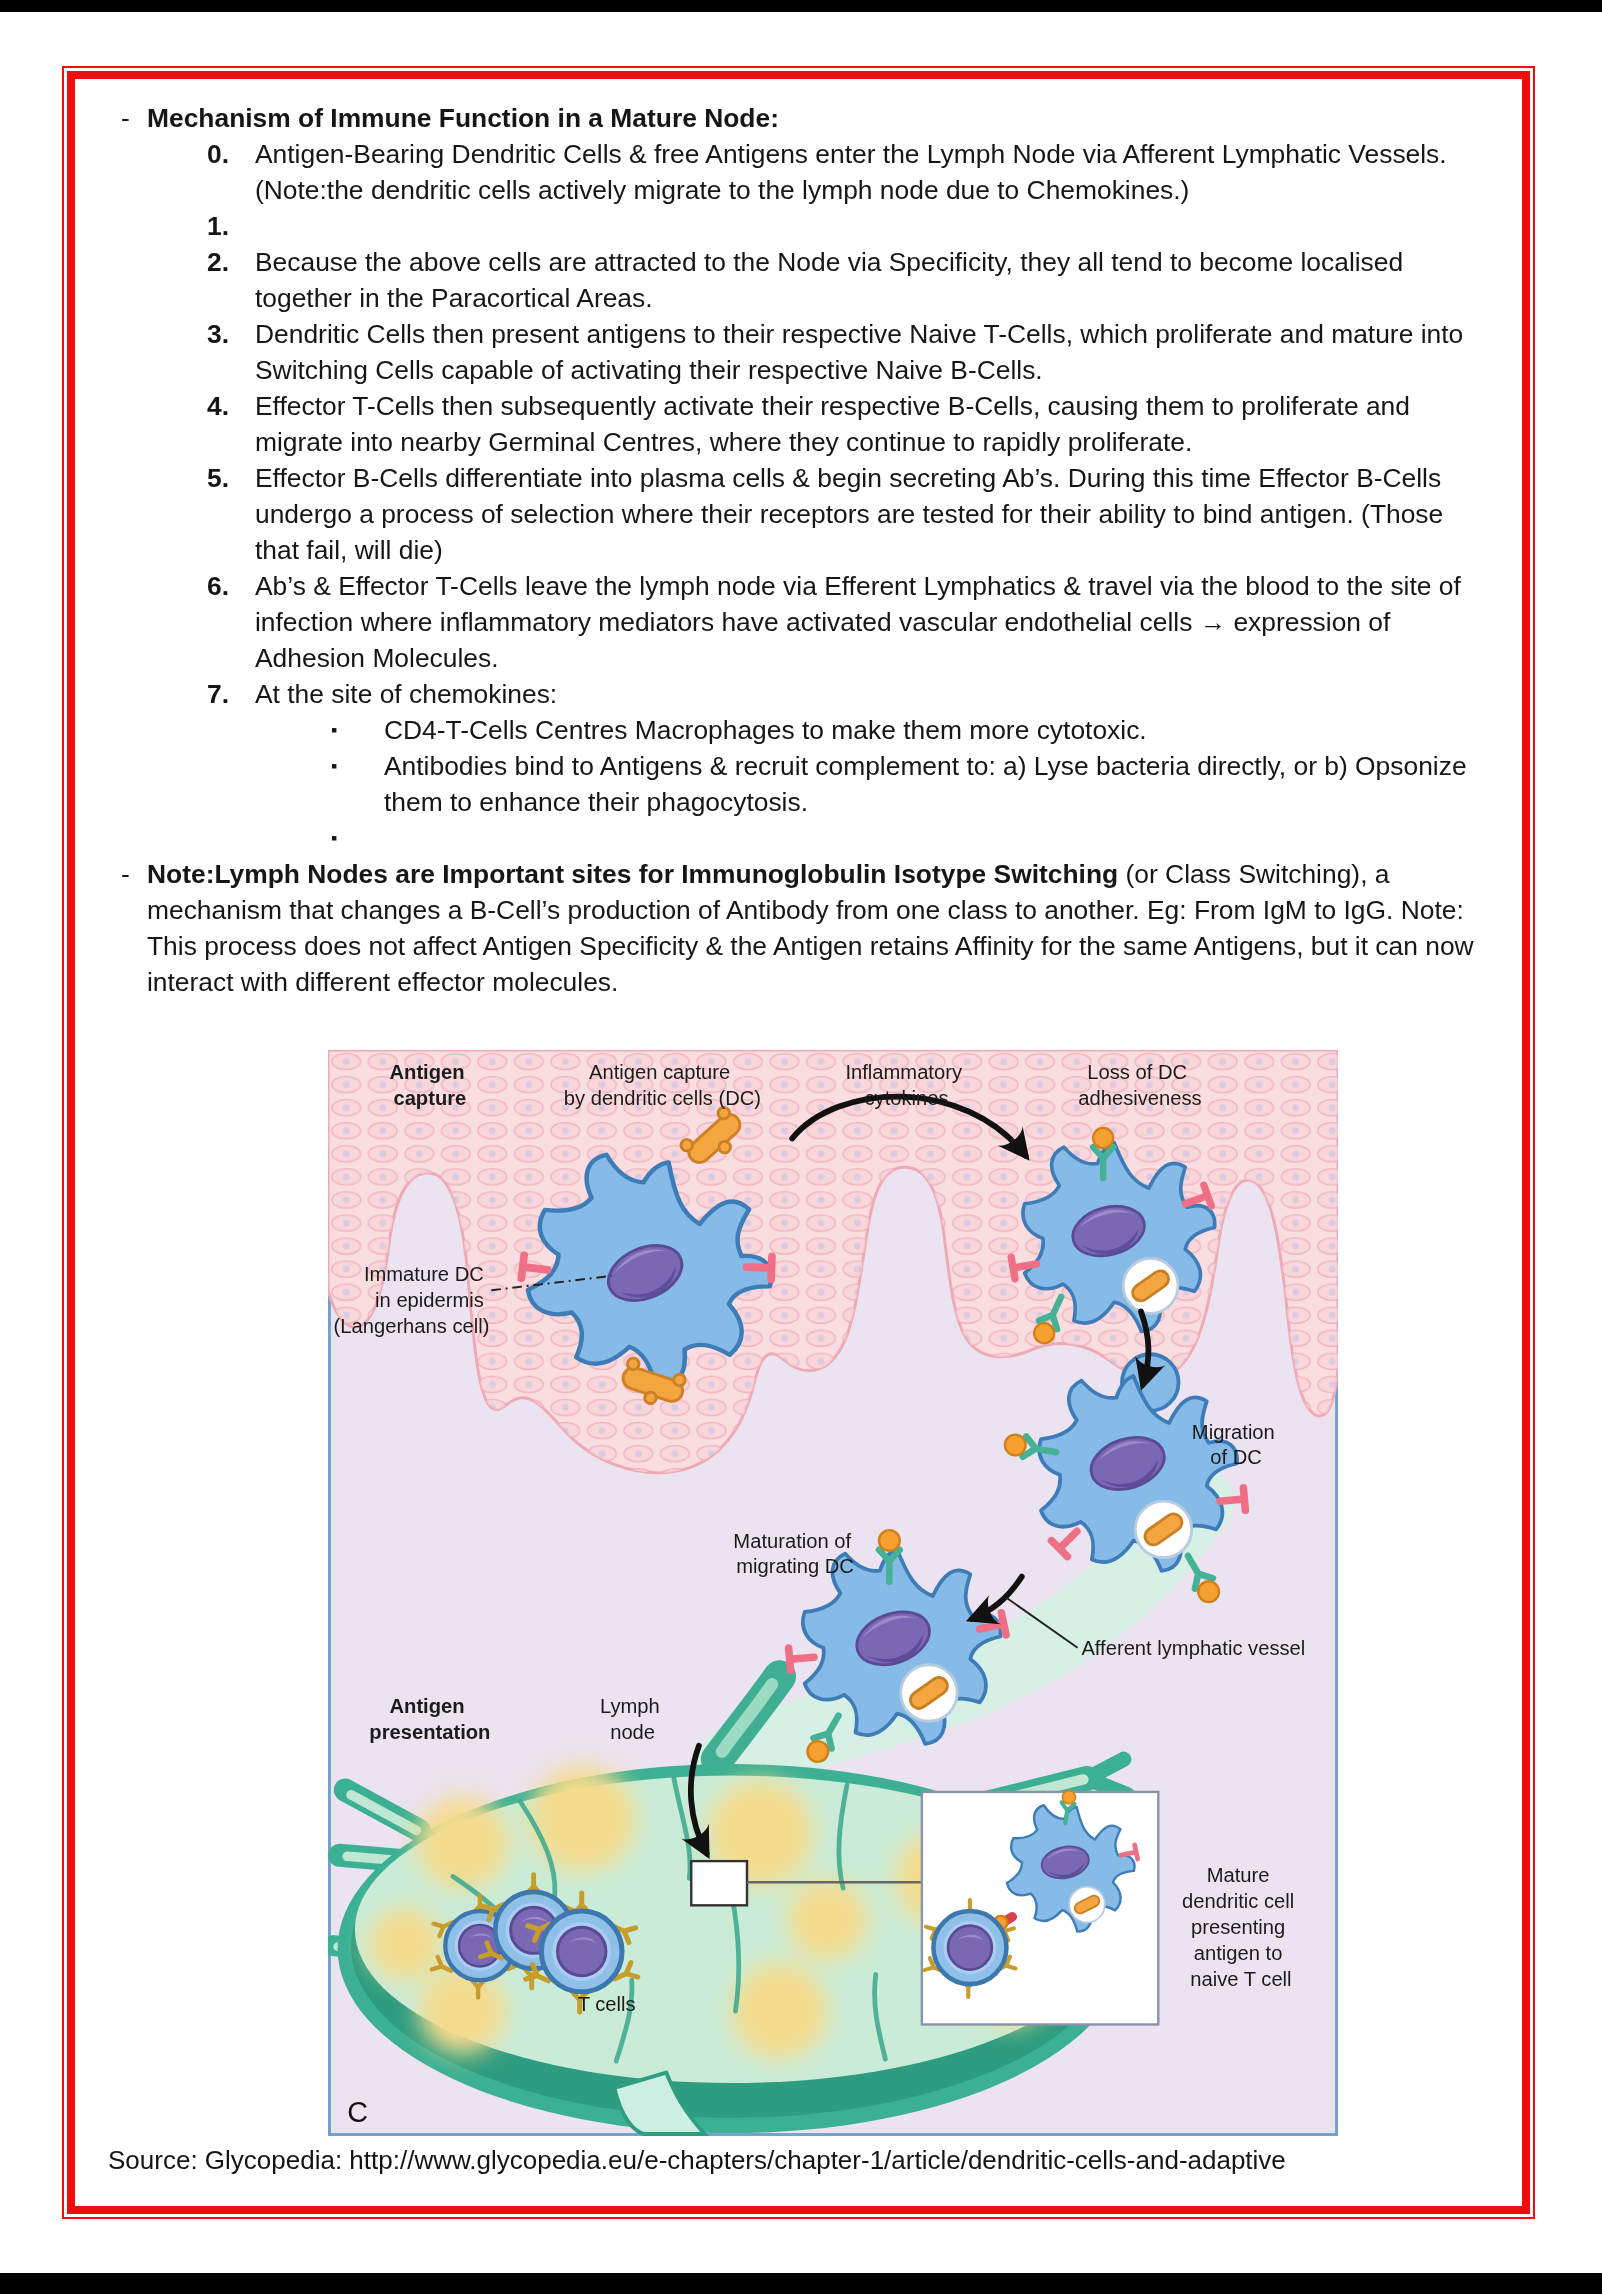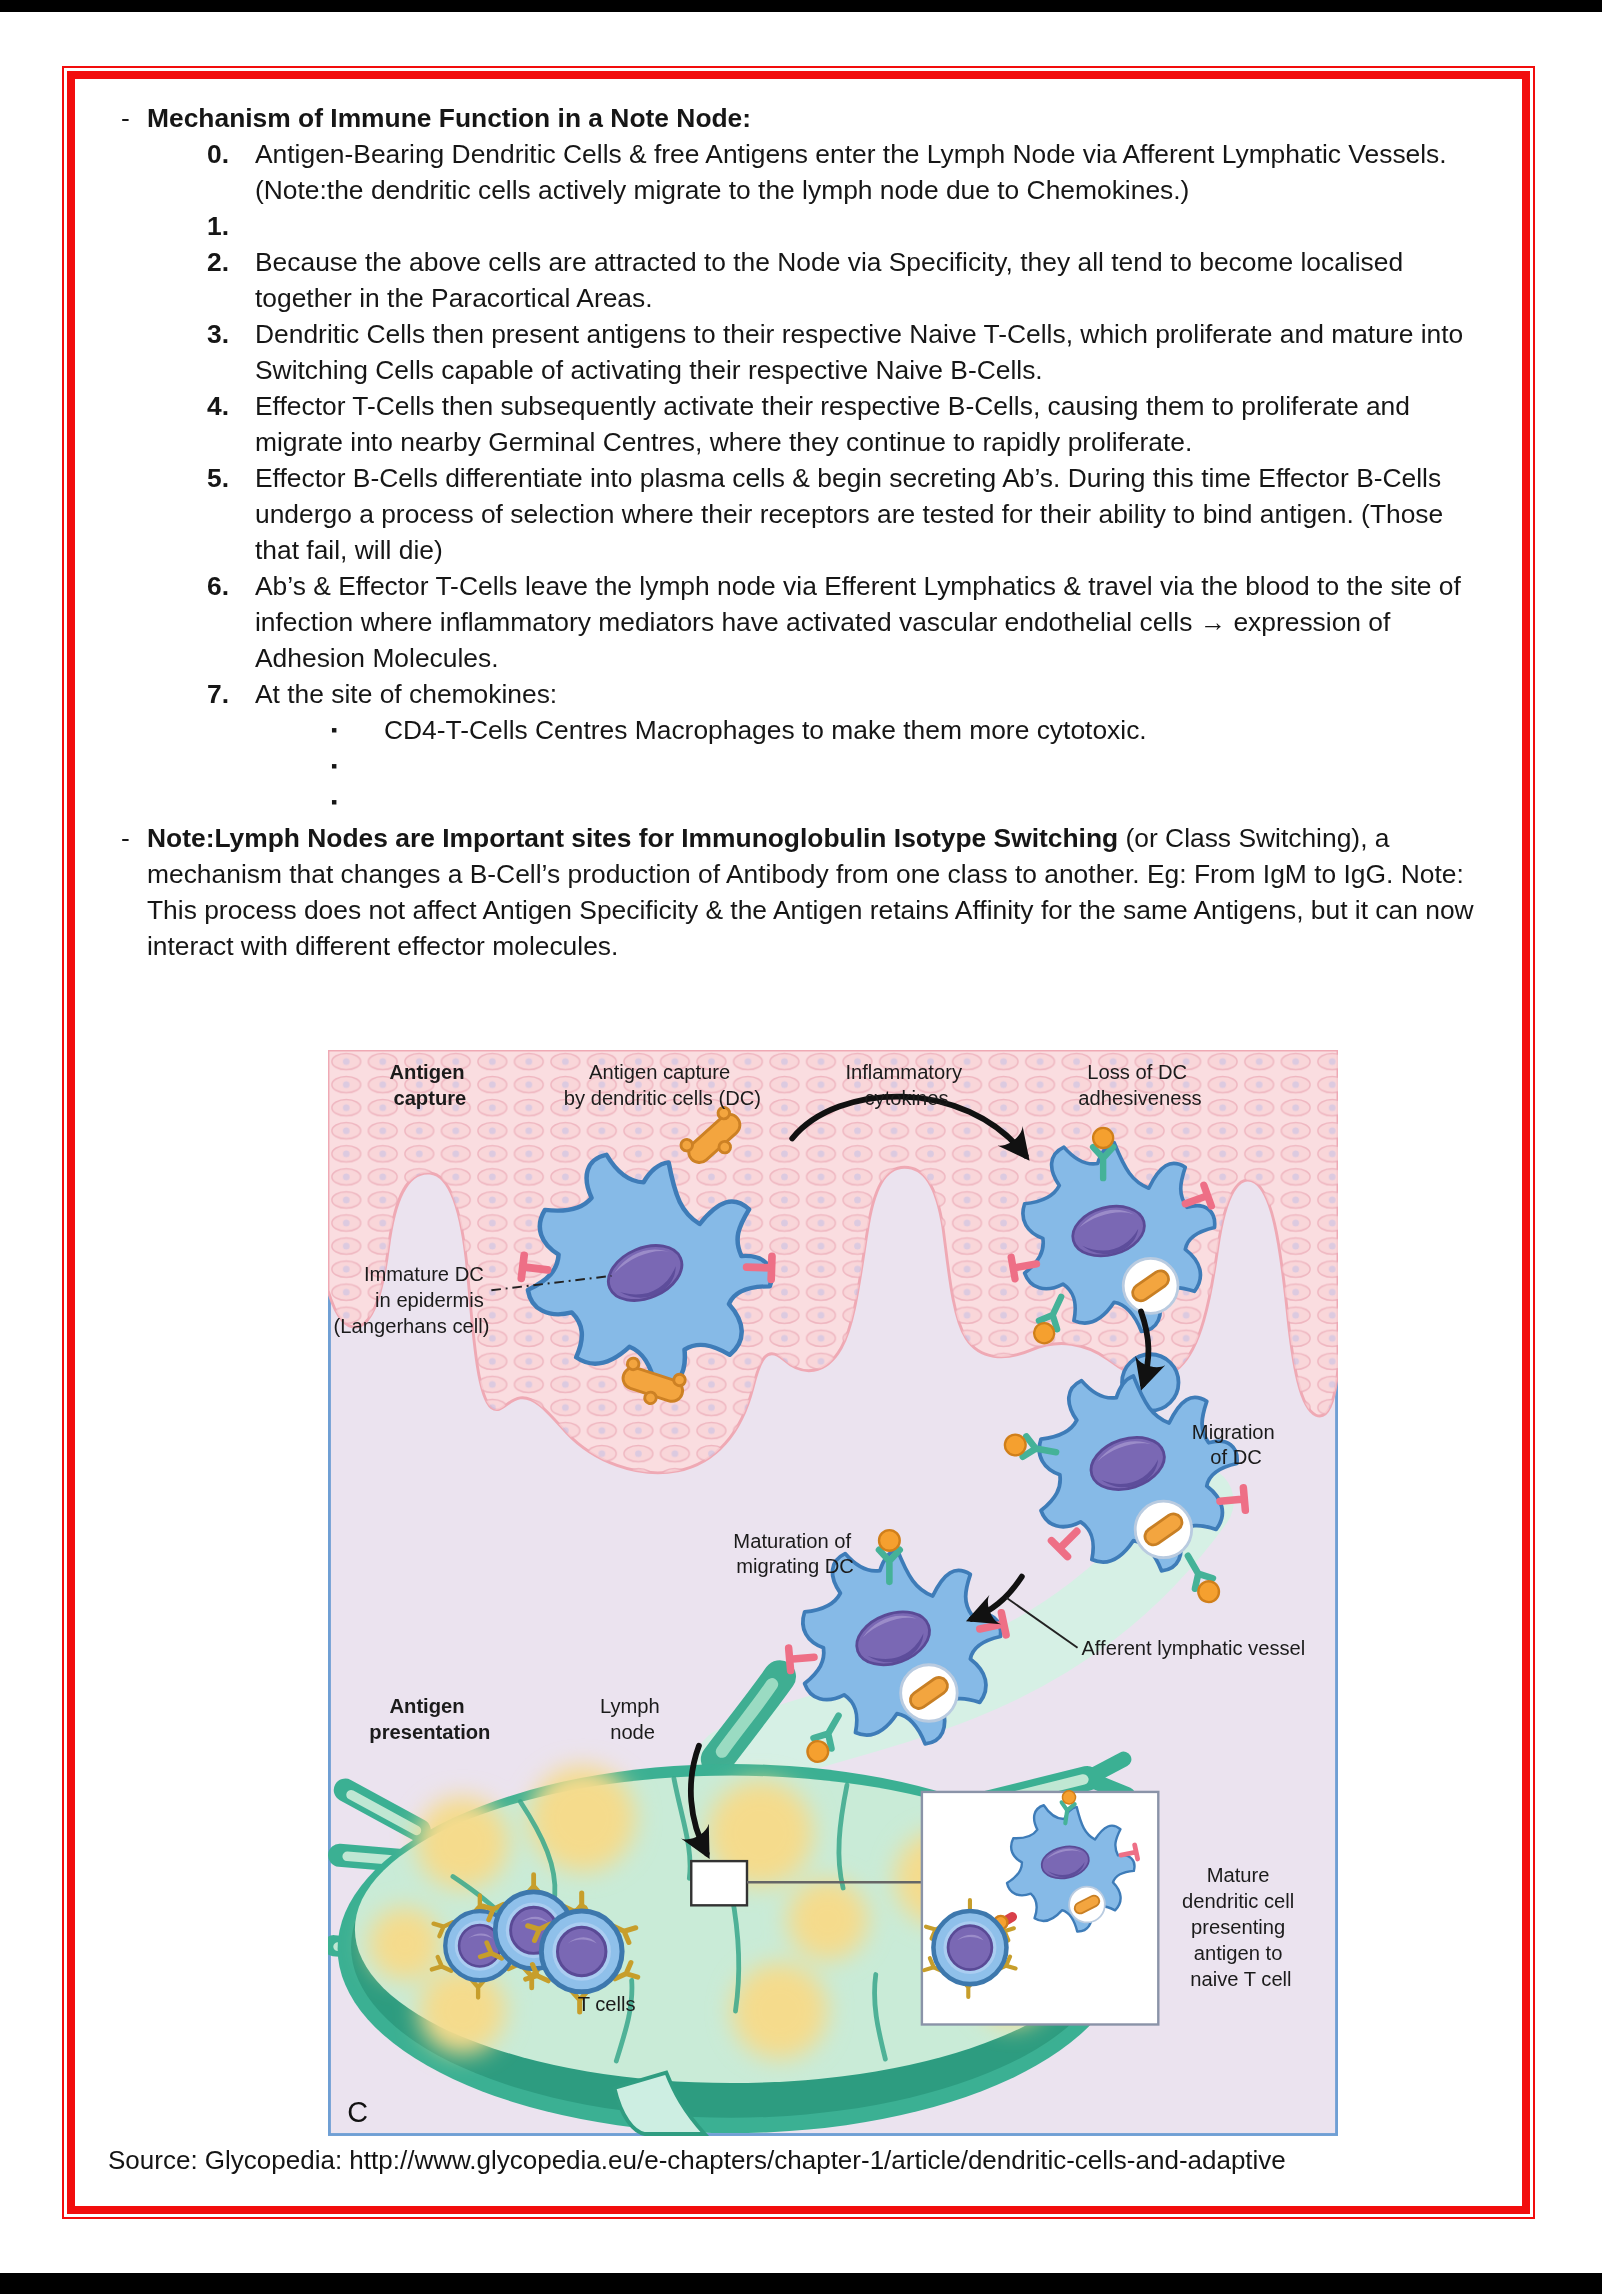--- a/index.html
+++ b/index.html
@@ -65,21 +65,21 @@
 <body>
 
 <div class="page">
   <div class="bar top"></div>
   <div class="bar bot"></div>
   <div class="frame"></div>
 
   <div class="notes">
     <div class="row lead">
       <span class="dash">-</span>
-      <div class="t bold">Mechanism of Immune Function in a Note Node:</div>
+      <div class="t bold">Mechanism of Immune Function in a Mature Node:</div>
     </div>
 
     <div class="row num">
       <span class="n">0.</span>
       <div class="t">Antigen-Bearing Dendritic Cells &amp; free Antigens enter the Lymph Node via Afferent Lymphatic Vessels. (Note:the dendritic cells actively migrate to the lymph node due to Chemokines.)</div>
     </div>
     <div class="row num">
       <span class="n">1.</span>
     </div>
     <div class="row num">
@@ -106,20 +106,21 @@
       <span class="n">7.</span>
       <div class="t">At the site of chemokines:</div>
     </div>
 
     <div class="row sub">
       <span class="b">▪</span>
       <div class="t">CD4-T-Cells Centres Macrophages to make them more cytotoxic.</div>
     </div>
     <div class="row sub">
       <span class="b">▪</span>
+      <div class="t">Antibodies bind to Antigens &amp; recruit complement to: a) Lyse bacteria directly, or b) Opsonize them to enhance their phagocytosis.</div>
     </div>
     <div class="row sub">
       <span class="b">▪</span>
     </div>
 
     <div class="row lead">
       <span class="dash">-</span>
       <div class="t"><span class="bold">Note:Lymph Nodes are Important sites for Immunoglobulin Isotype Switching</span><span> (or Class Switching), a mechanism that changes a B-Cell’s production of Antibody from one class to another. Eg: From IgM to IgG. Note: This process does not affect Antigen Specificity &amp; the Antigen retains Affinity for the same Antigens, but it can now interact with different effector molecules.</span></div>
     </div>
   </div>

